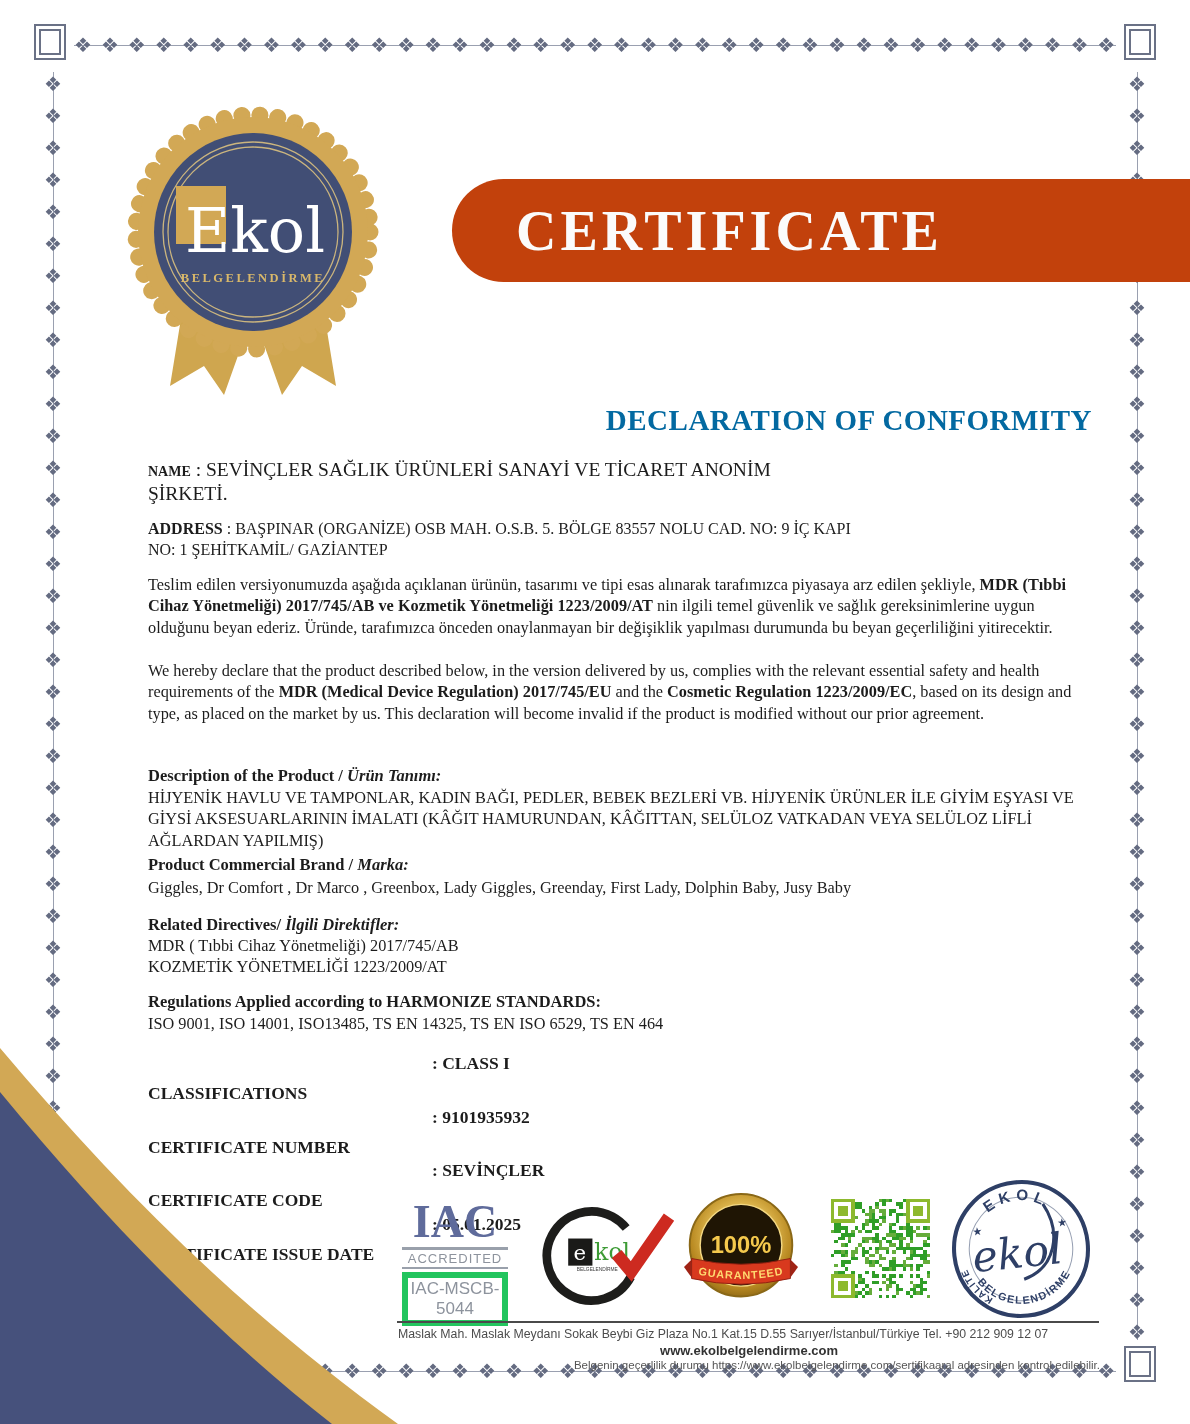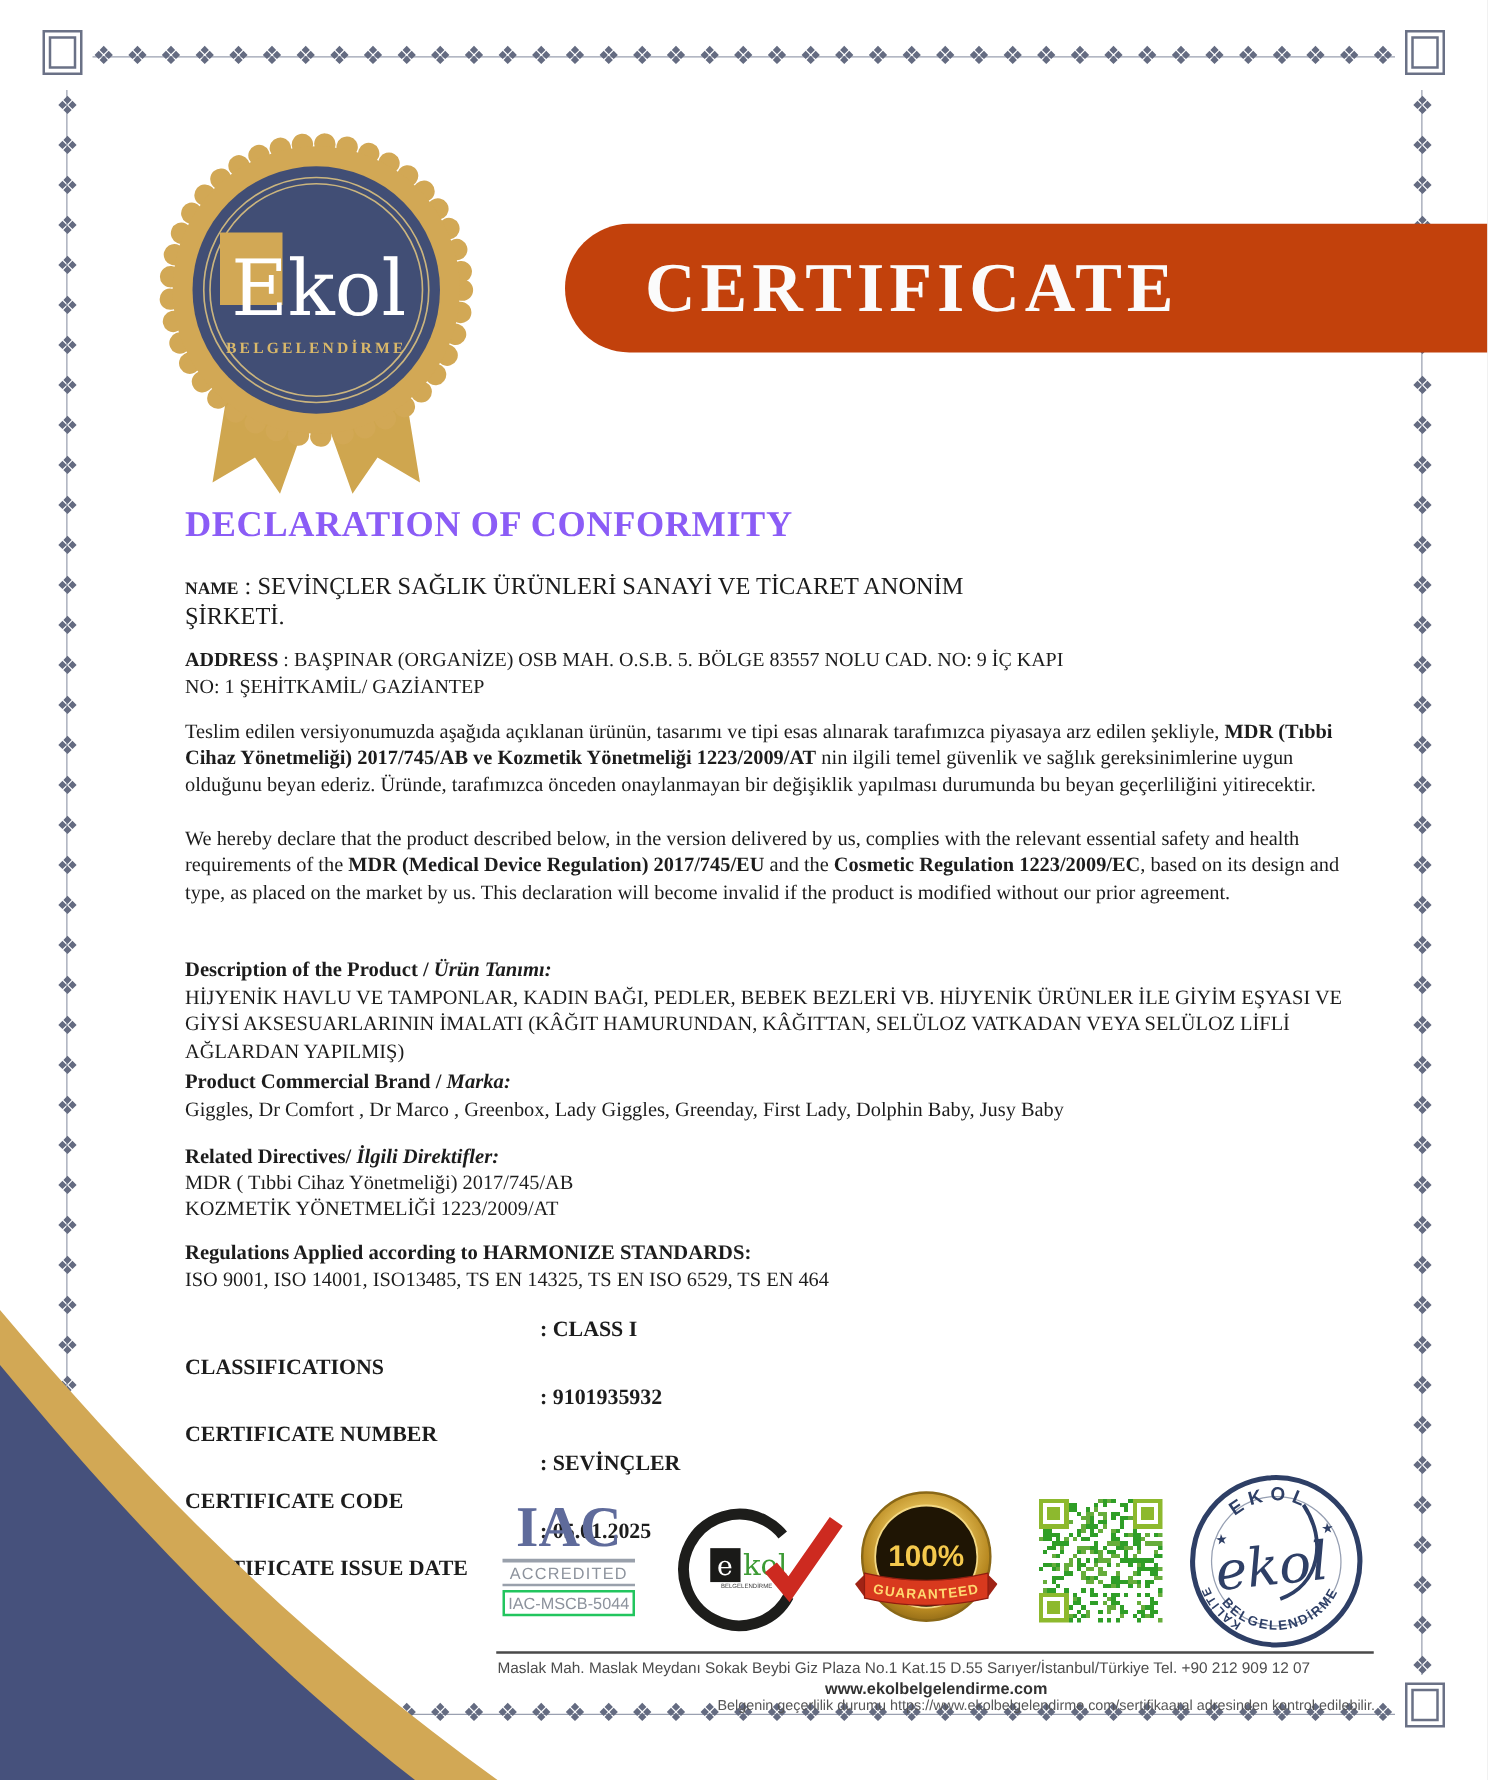--- a/index.html
+++ b/index.html
@@ -32,22 +32,22 @@
 
   
   .banner{position:absolute;left:452px;top:179px;width:738px;height:103px;background:#c2410c;
           border-radius:58px 0 0 58px;z-index:5;display:flex;align-items:center;
           padding-left:64px;box-sizing:border-box;}
   .banner span{font-family:"Liberation Serif",serif;font-weight:bold;font-size:56px;
                letter-spacing:4px;color:#fbfbfb;}
 
   
   .abs{position:absolute;}
-  .title{left:148px;top:404px;width:944px;text-align:left;font-weight:bold;font-size:29px;
-         letter-spacing:0.5px;color:#8b5cf6;}
+  .title{left:148px;top:404px;width:944px;text-align:right;font-weight:bold;font-size:29px;
+         letter-spacing:0.5px;color:#0369a1;}
   .name-block{left:148px;top:458px;width:700px;font-size:19.5px;line-height:1.25;}
   .name-label{font-size:14px;font-weight:bold;}
   .addr-block{left:148px;top:519px;width:720px;font-size:16px;line-height:1.3;}
   .addr-block b{font-size:16px;}
   .para{left:148px;width:948px;font-size:16.3px;line-height:1.31;text-align:left;}
   #paraTR{top:574px;} #paraEN{top:660px;}
   .sec-head{left:148px;width:948px;font-size:16.5px;font-weight:bold;line-height:1.25;}
   .sec-body{left:148px;width:948px;font-size:16.3px;line-height:1.31;}
   #descHead{top:766px;} #descBody{top:787px;}
   #brandHead{top:855px;} #brandBody{top:877px;}
@@ -59,21 +59,21 @@
   .cert-table .row{display:flex;}
   .cert-table .lab{width:284px;flex:none;margin-top:30px;}
 
   
   .iac{position:absolute;left:402px;top:1200px;width:106px;text-align:center;z-index:4;
        font-family:"Liberation Sans",sans-serif;}
   .iac-word{font-family:"Liberation Serif",serif;font-weight:bold;font-size:46px;line-height:0.95;
             color:#5f6b9b;}
   .iac-accredited{margin-top:3px;border-top:3px solid #99a0ab;border-bottom:2px solid #99a0ab;
                   padding:1px 0;font-size:13px;letter-spacing:1px;color:#8d939d;}
-  .iac-code{margin-top:3px;border:2px solid #22c55e;padding:1px 0;font-size:13px;color:#8d939d;}
+  .iac-code{margin-top:3px;border:6px solid #22c55e;padding:1px 0;font-size:17px;color:#8d939d;}
   #ekolCheck{position:absolute;left:532px;top:1192px;width:148px;height:126px;z-index:4;}
   #guarantee{position:absolute;left:684px;top:1189px;width:114px;height:122px;z-index:4;}
   #qr{position:absolute;left:831px;top:1199px;width:99px;height:99px;z-index:4;}
   #stamp{position:absolute;left:950px;top:1178px;width:142px;height:142px;z-index:4;
          transform:rotate(-6deg);}
 
   
   .footer-company{left:397px;top:1299px;width:700px;font-family:"Liberation Sans",sans-serif;
                   font-weight:bold;font-size:15px;color:#2e2e2e;z-index:4;}
   .footer-rule{left:397px;top:1321px;width:702px;height:2px;background:#4a4a4a;z-index:4;}

